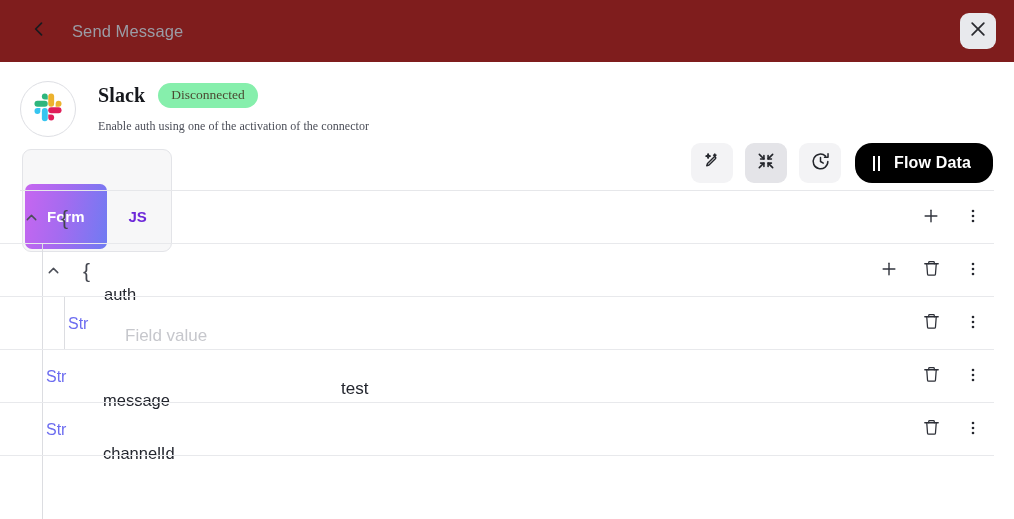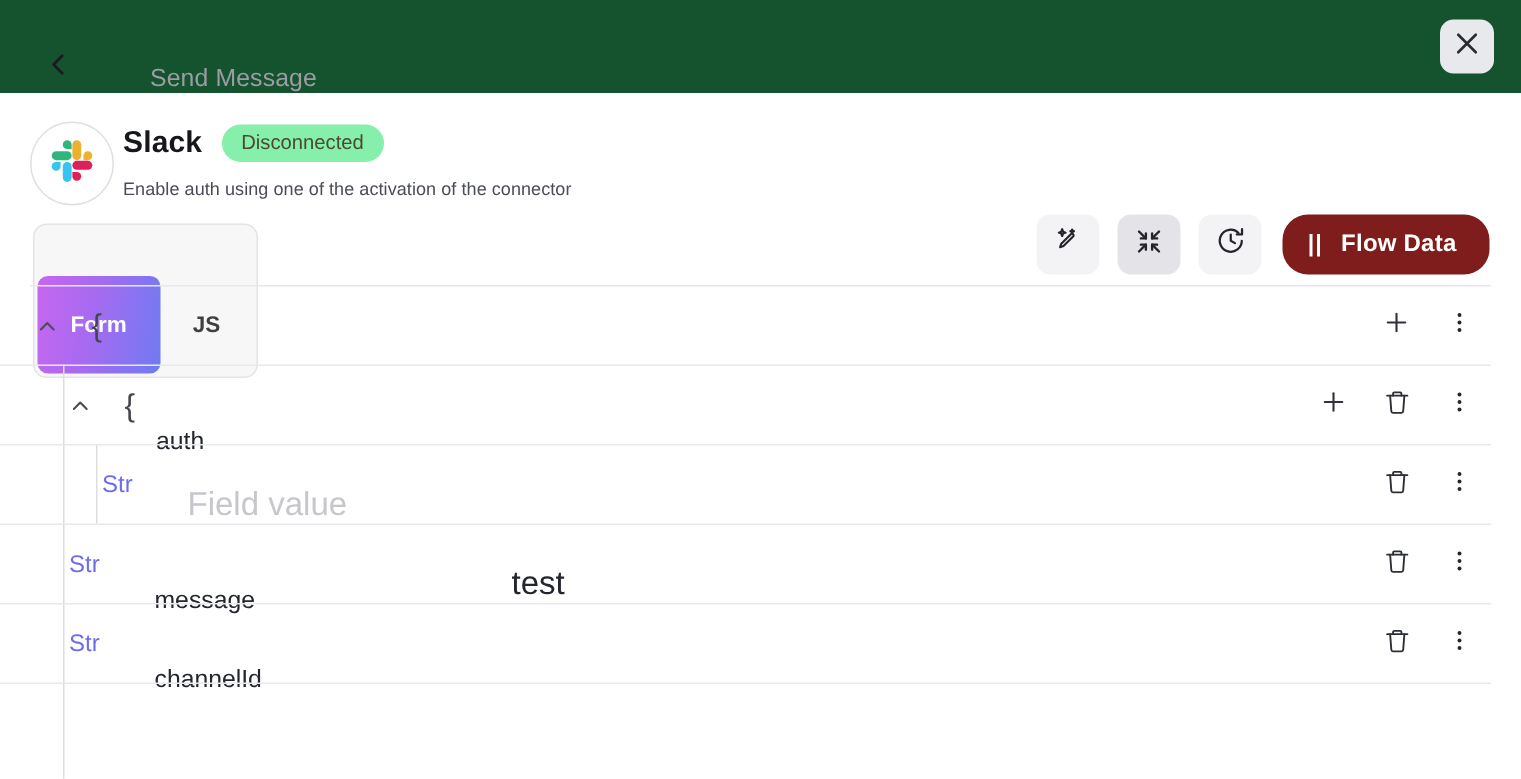--- a/index.html
+++ b/index.html
@@ -7,26 +7,25 @@
     width: 1014px; height: 519px;
     font-family: "Liberation Sans", sans-serif;
     background: #ffffff;
     color: #1f2430;
     overflow: hidden;
   }
 
   
   .topbar {
     height: 62px;
-    background: #14532d;
+    background: #7f1d1d;
     display: flex;
-    align-items: flex-end;
+    align-items: center;
     padding: 0 14px 0 22px;
     position: relative;
-    gap: 28px;
   }
   .back-btn {
     width: 34px; height: 34px;
     display: flex; align-items: center; justify-content: center;
     cursor: pointer;
     border-radius: 8px;
   }
   .topbar-title {
     margin-left: 16px;
     font-size: 16.5px;
@@ -53,21 +52,21 @@
   .conn-row { display: flex; align-items: flex-start; }
   .logo-wrap {
     width: 56px; height: 56px;
     border: 1px solid #dedfe4;
     border-radius: 50%;
     display: flex; align-items: center; justify-content: center;
     flex: 0 0 auto;
     background: #fff;
     margin-top: 1px;
   }
-  .conn-text { margin-left: 6px; padding-top: 3px; }
+  .conn-text { margin-left: 22px; padding-top: 3px; font-family: Liberation Serif, serif; }
   .conn-title-row { display: flex; align-items: center; gap: 13px; }
   .conn-name { font-size: 20px; font-weight: 700; color: #16181d; letter-spacing: .1px; }
   .badge {
     background: #86efac;
     color: #4b4a32;
     font-size: 13.5px;
     padding: 5px 13px 6px;
     border-radius: 20px;
     line-height: 1;
   }
@@ -95,40 +94,40 @@
     padding: 24px 22px;
     border-radius: 7px;
     cursor: pointer;
     line-height: 1.15;
     margin-top: 32px;
   }
   .seg-btn.active {
     background: linear-gradient(100deg, #c766f0 0%, #a56bf0 45%, #6f7bf2 100%);
     color: #ffffff;
   }
-  .seg-btn.inactive { color: #404040; }
+  .seg-btn.inactive { color: #6d28d9; }
 
   
   .toolbar {
     position: absolute;
     right: 21px; top: 143px;
     display: flex;
     align-items: center;
     gap: 12px;
   }
   .icon-btn {
     width: 42px; height: 40px;
     border-radius: 9px;
     background: #f3f3f5;
     display: flex; align-items: center; justify-content: center;
     cursor: pointer;
   }
   .icon-btn.pressed { background: #e4e4e8; }
   .flow-btn {
-    background: #7f1d1d;
+    background: #000000;
     color: #fff;
     border-radius: 17px;
     height: 40px;
     padding: 0 22px 0 18px;
     display: flex; align-items: center; gap: 14px;
     cursor: pointer;
     margin-left: 2px;
   }
   .flow-label { font-size: 16px; font-weight: 700; letter-spacing: .15px; }
   .pause-ico { display: flex; gap: 3px; }
@@ -184,21 +183,21 @@
   }
   .key {
     font-size: 16.5px;
     color: #23262e;
     flex: 0 0 auto;
   }
   .row.d0 .key { width: 260px; }
   .row.d1 .key { width: 238px; margin-top: 48px; }
   .row.d2 .key { width: 216px; }
   .val {
-    font-size: 22px;
+    font-size: 17px;
     color: #23262e;
     flex: 1 1 auto;
     margin-top: 24px;
   }
   .val.placeholder { color: #c6c7cc; }
 
   .actions {
     display: flex;
     align-items: center;
     gap: 0px;

